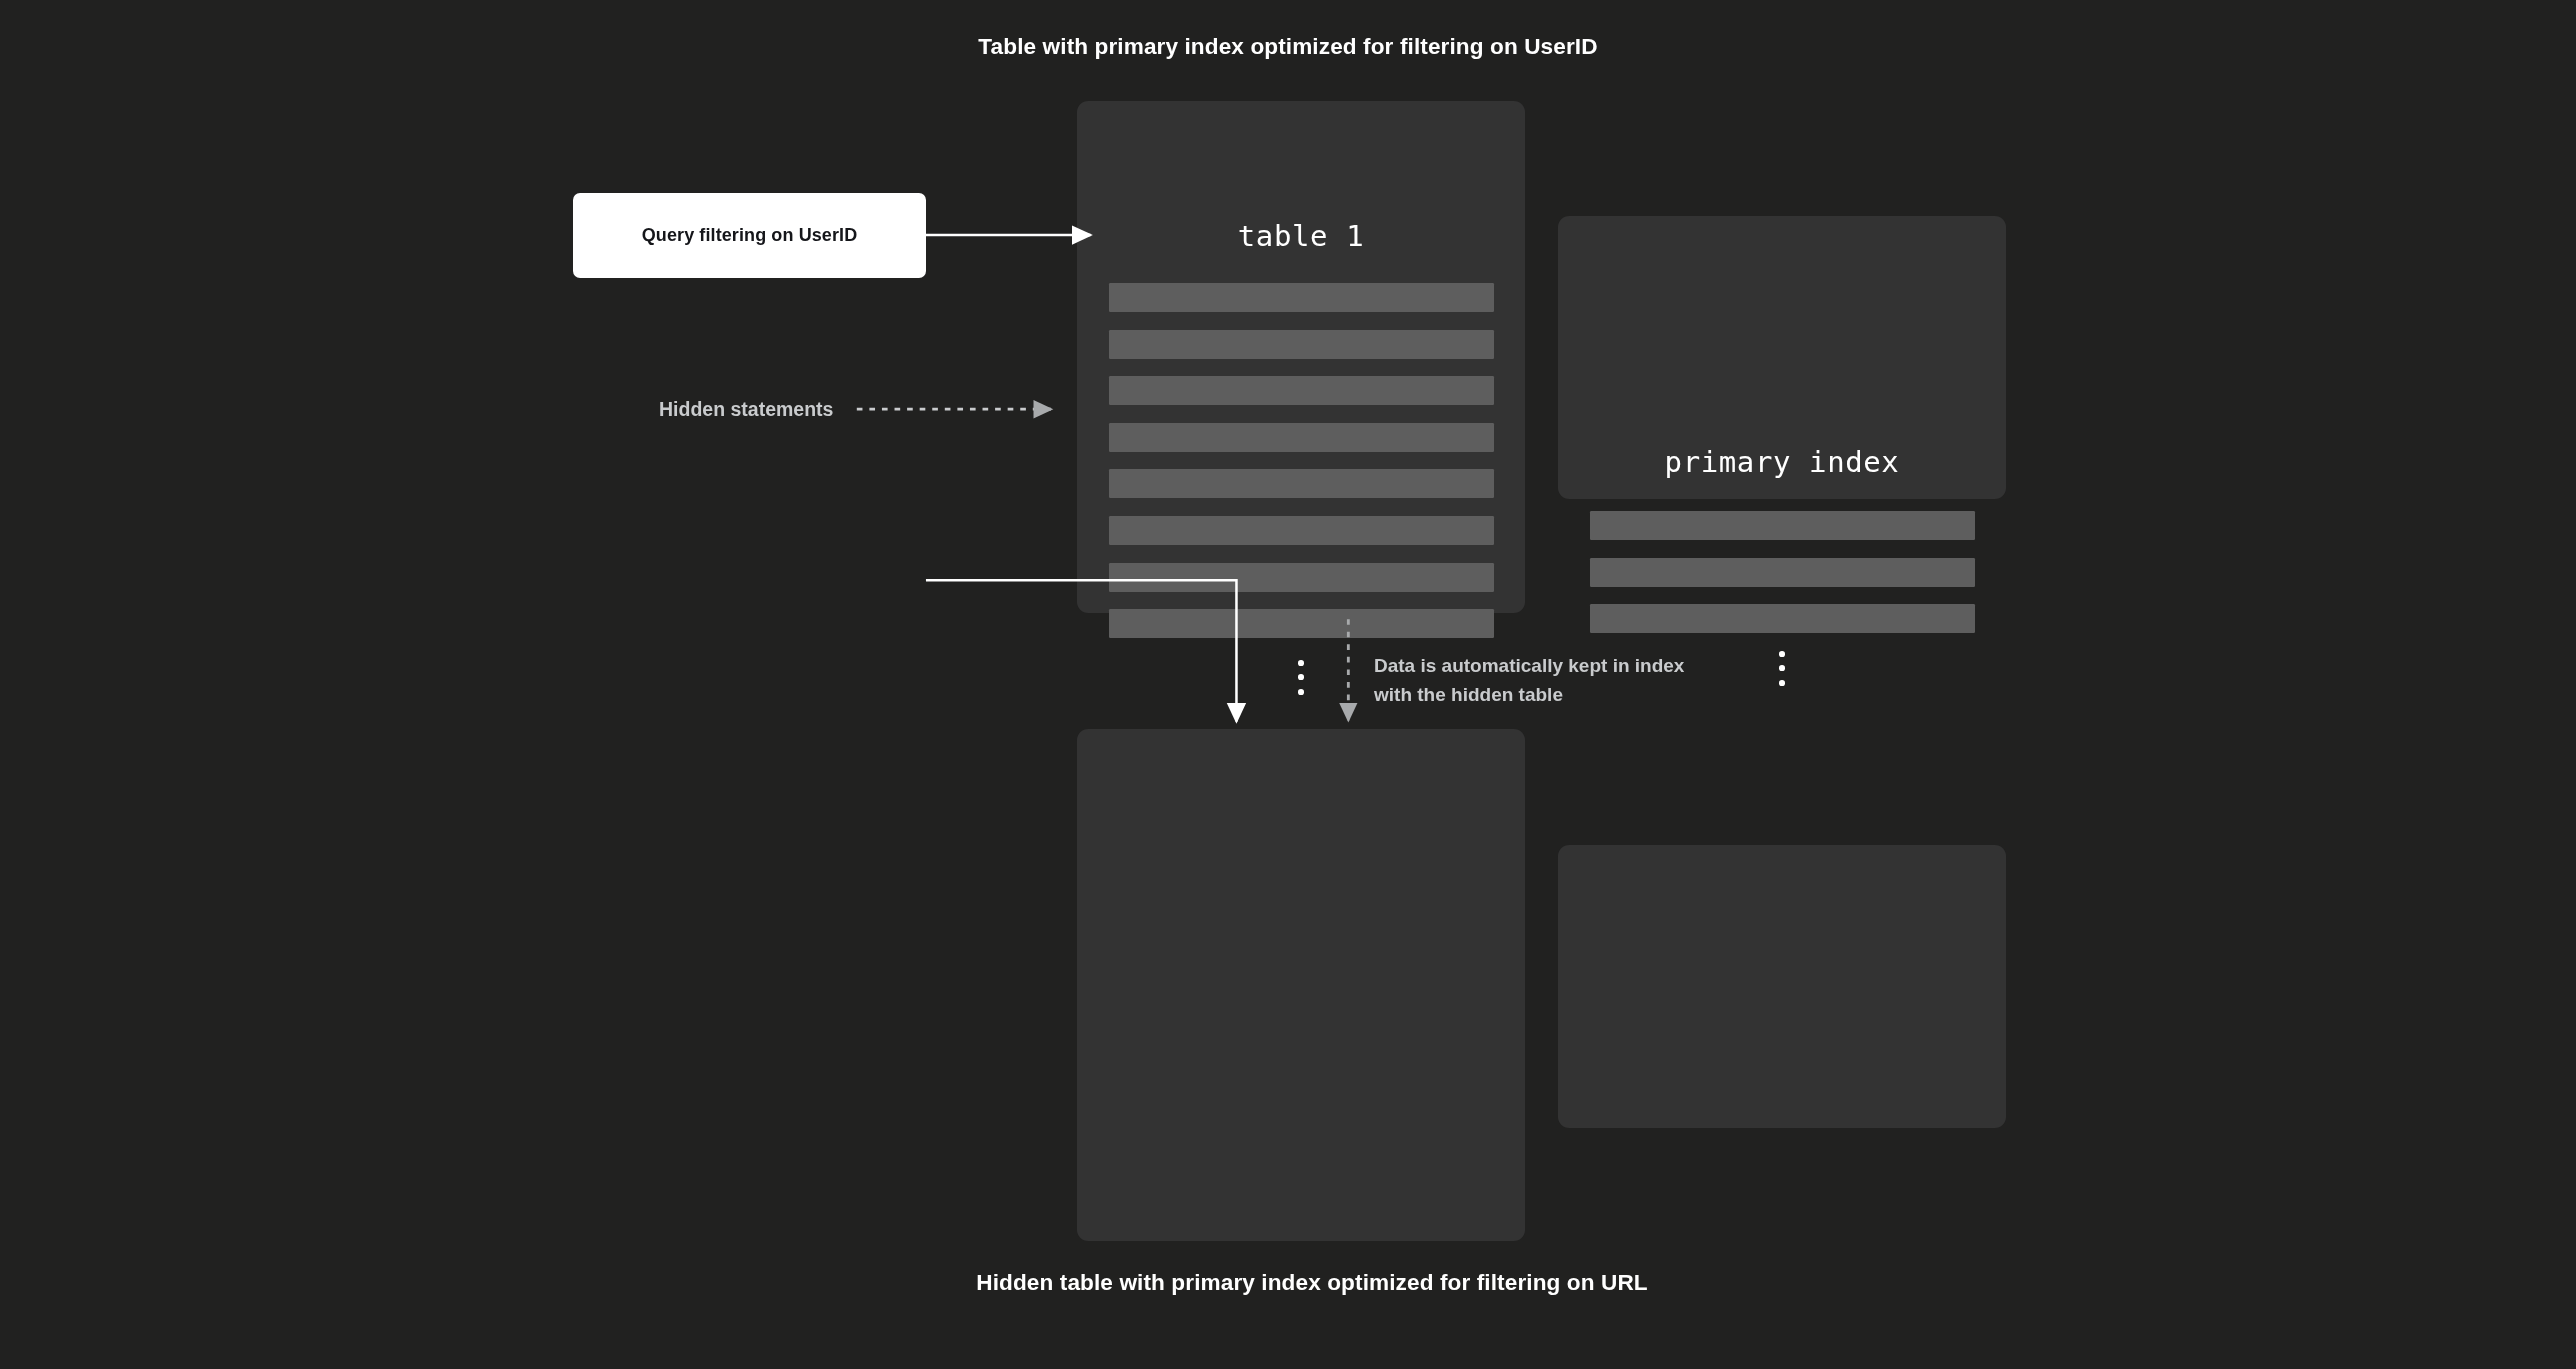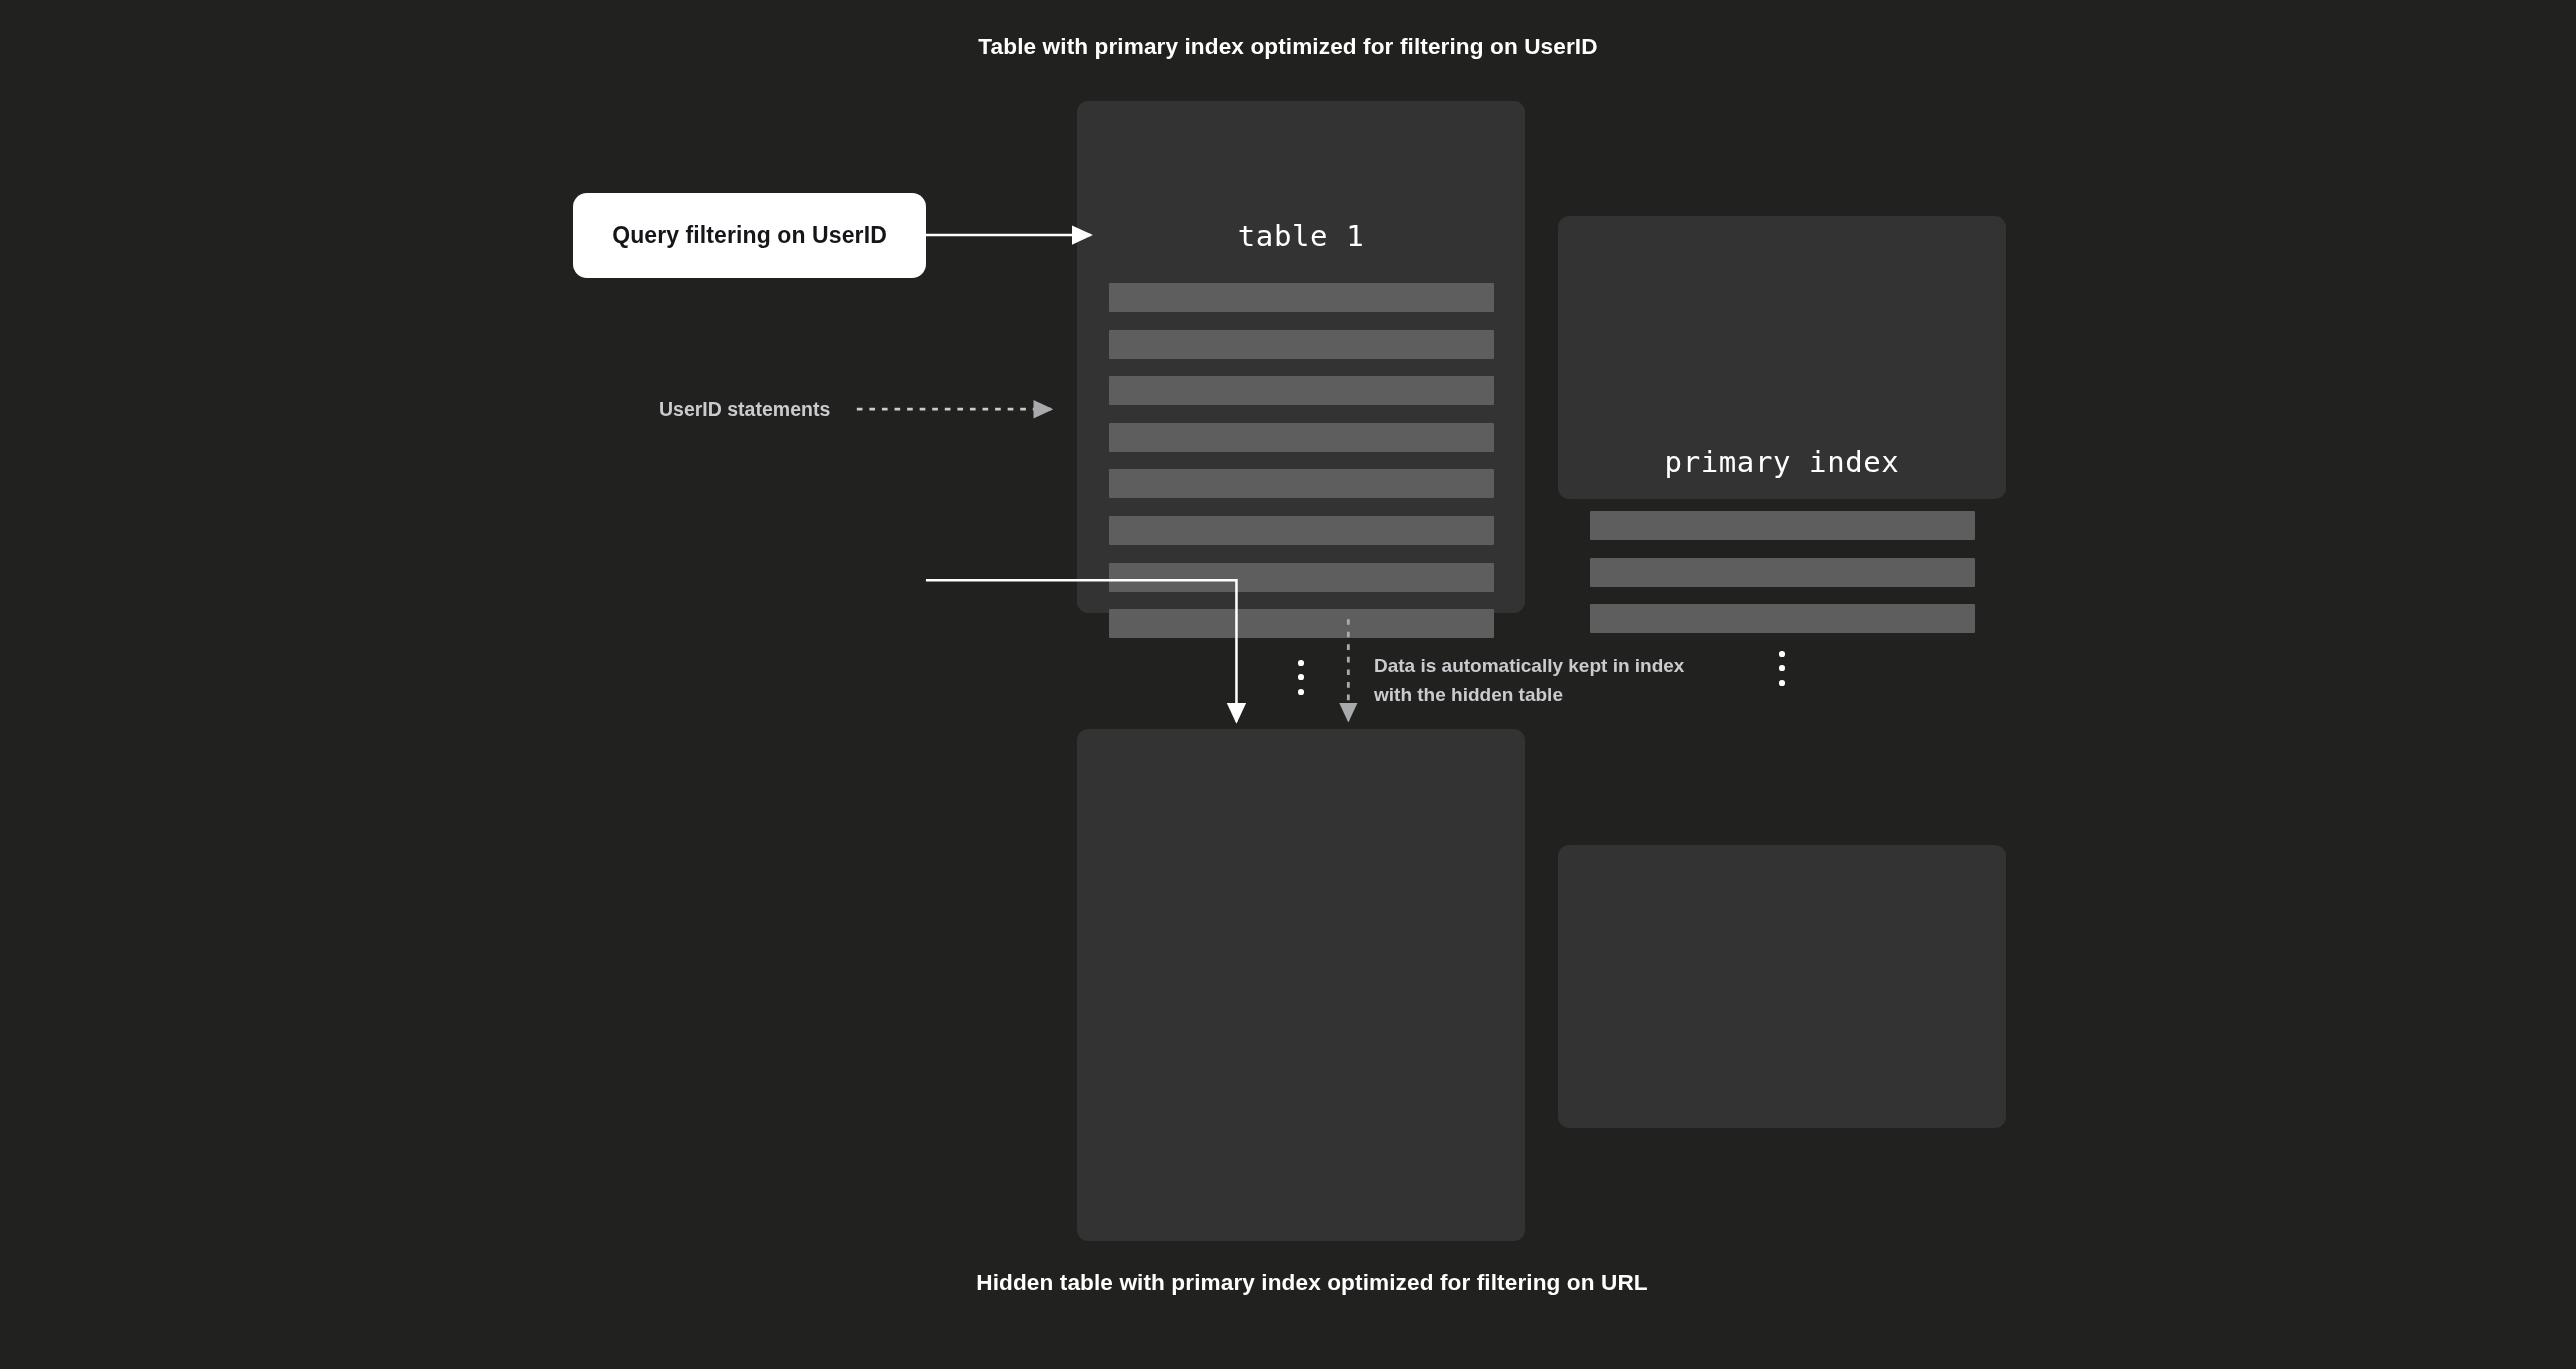--- a/index.html
+++ b/index.html
@@ -89,27 +89,27 @@
   
   #table2 { left: 1077px; top: 729px; width: 448px; height: 512px; }
 
   
   #pindex2 { left: 1558px; top: 845px; width: 448px; height: 283px; }
 
   
   .pill {
     position: absolute;
     background: #ffffff;
-    border-radius: 14px;
+    border-radius: 7px;
     display: flex;
     align-items: center;
     justify-content: center;
     color: #15161a;
     font-weight: bold;
-    font-size: 23px;
+    font-size: 18px;
     letter-spacing: 0.1px;
     box-sizing: border-box;
   }
   #pill-userid { left: 573px; top: 193px; width: 353px; height: 85px; }
   #pill-url    { left: 573px; top: 537px; width: 353px; height: 85px; }
 
   
   .annot {
     position: absolute;
     font-weight: bold;
@@ -210,20 +210,20 @@
     <path d="M1473,923 L1967,923 L1967,1148" stroke="#ffffff" stroke-width="4" fill="none" marker-end="url(#arrow-white)"></path>
 
     <path d="M2145,985 L2145,1146" stroke="#a8aaac" stroke-width="4.5" fill="none" stroke-dasharray="9 11" marker-end="url(#arrow-gray)"></path>
   </svg>
 
   <div class="pill" id="pill-userid">
     <span>Query filtering on UserID</span>
   </div>
 
 
-  <div class="annot" id="annot-insert">UserID statements</div>
+  <div class="annot" id="annot-insert">Hidden statements</div>
 
 
   <div class="annot" id="annot-sync">Data is automatically kept in index
 with the hidden table</div>
 
 </div>
 
 
 </body></html>

